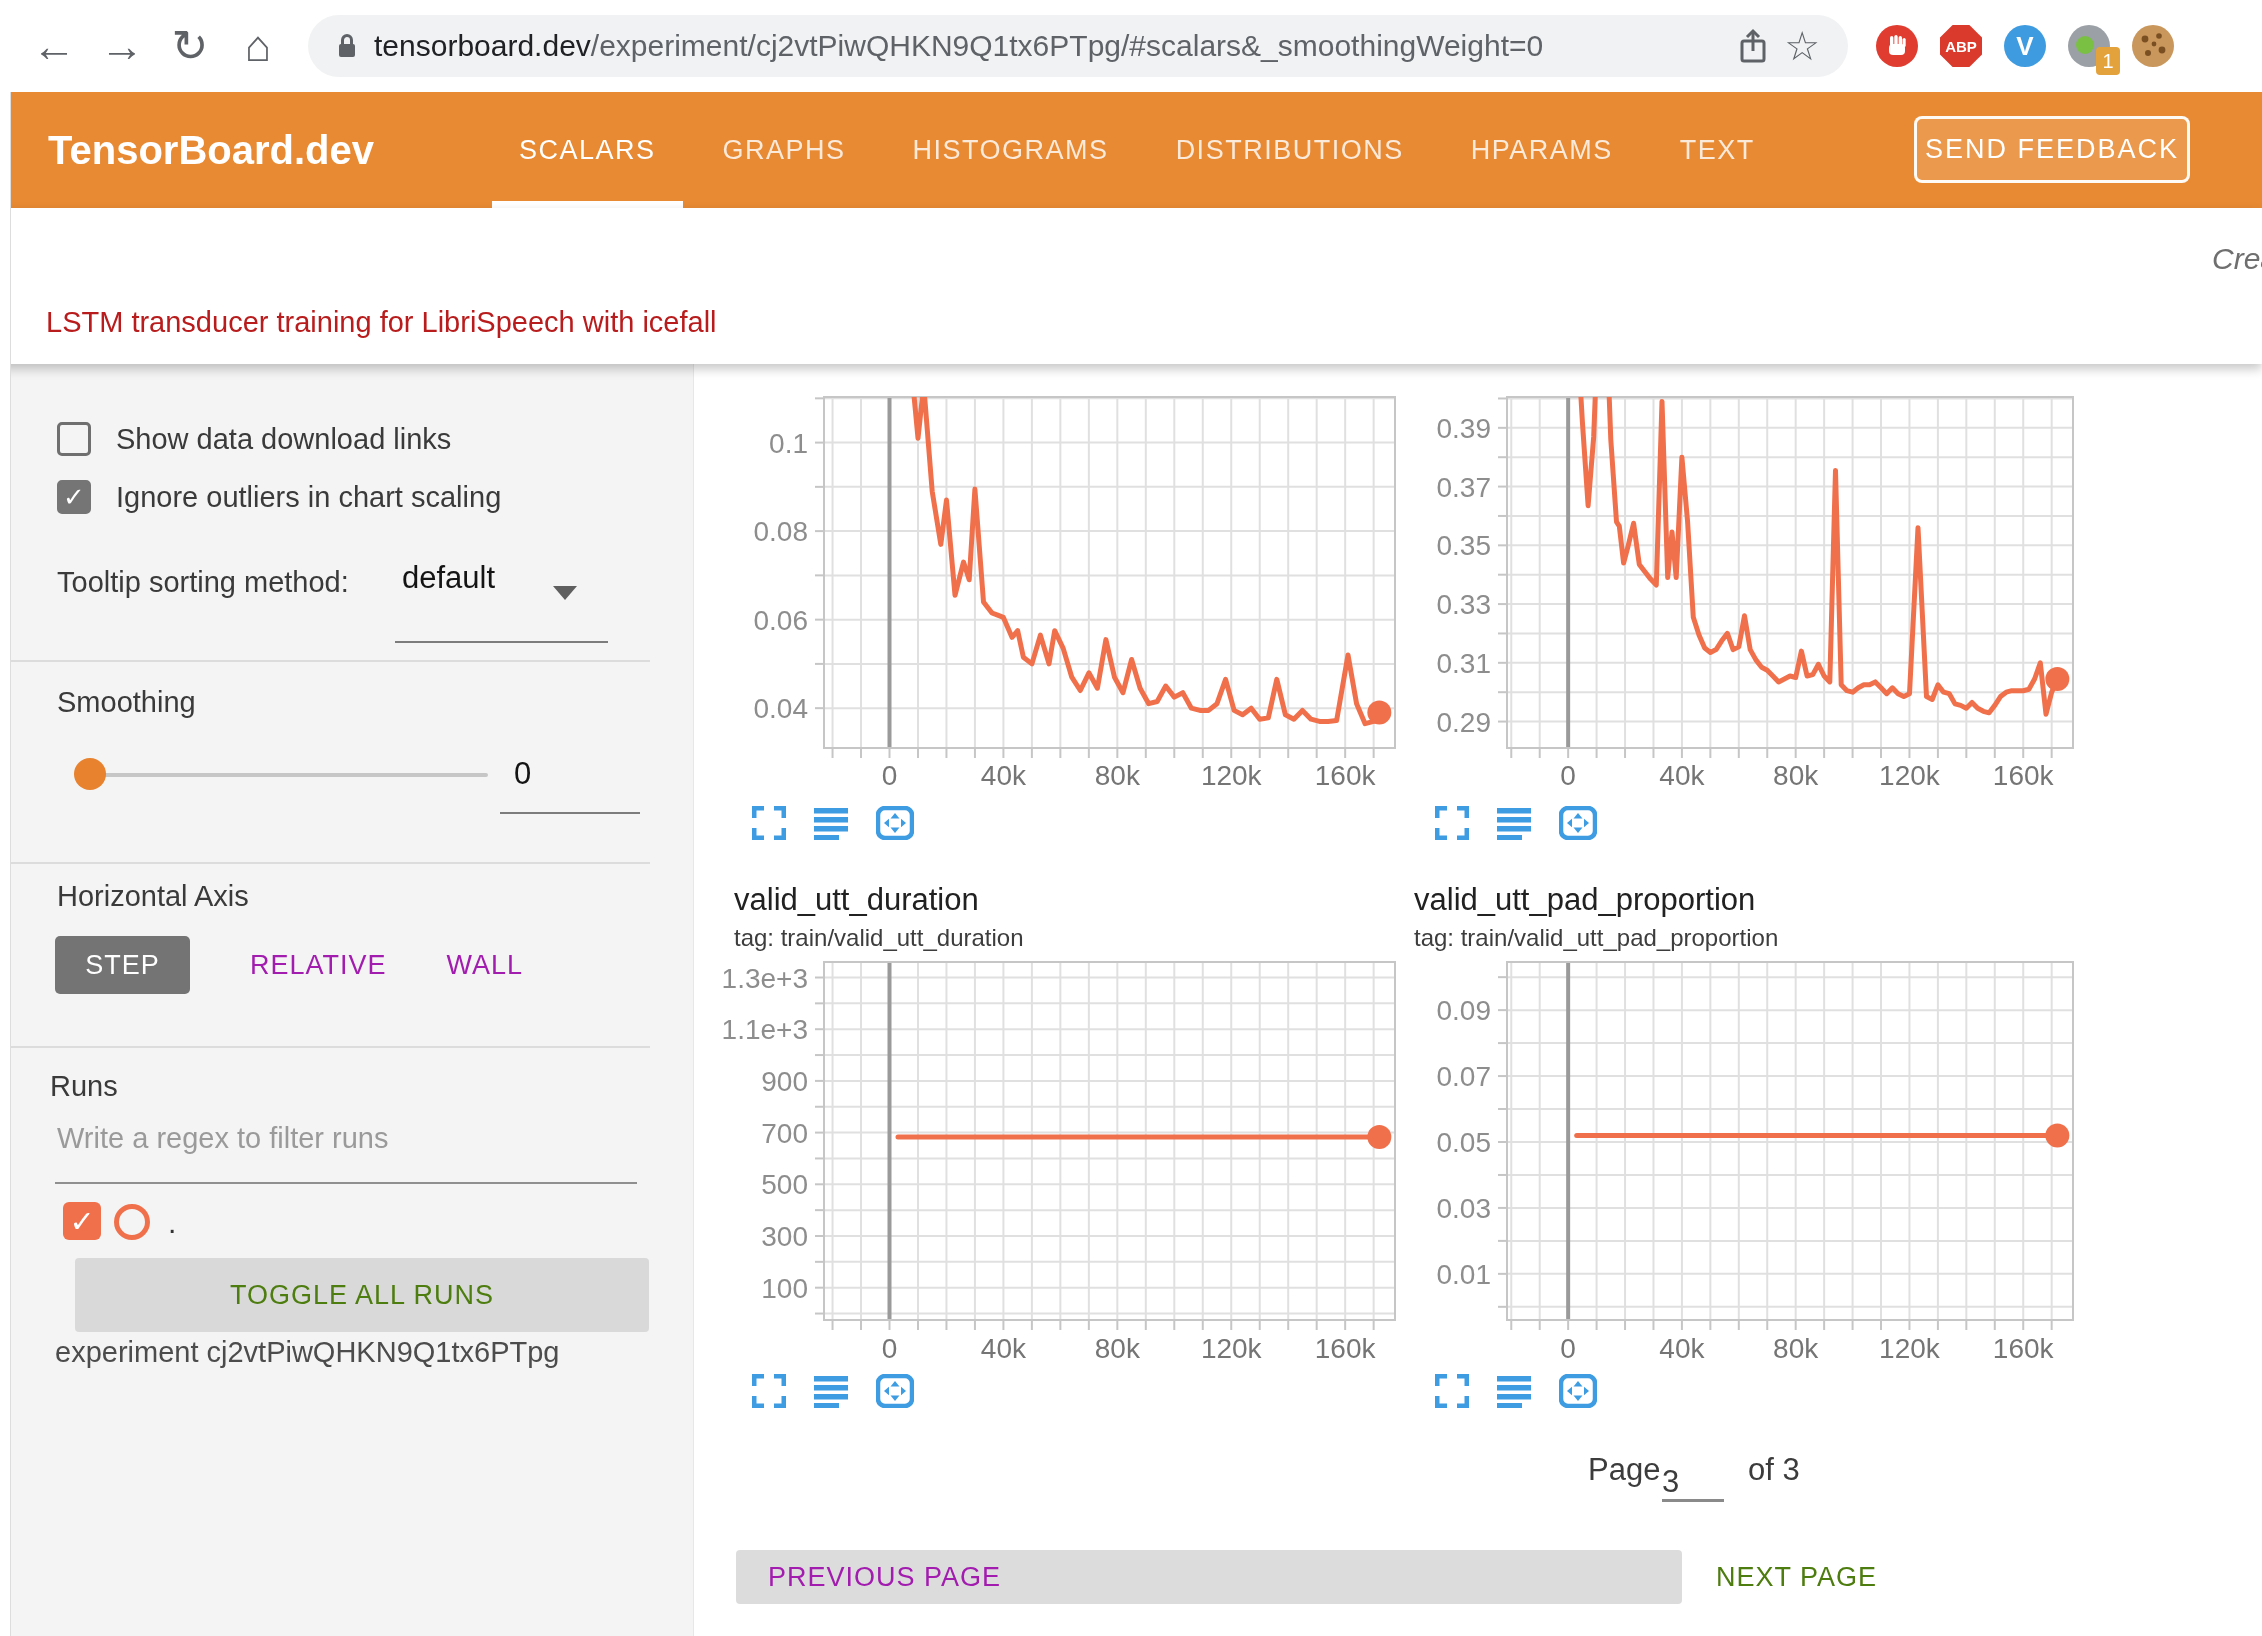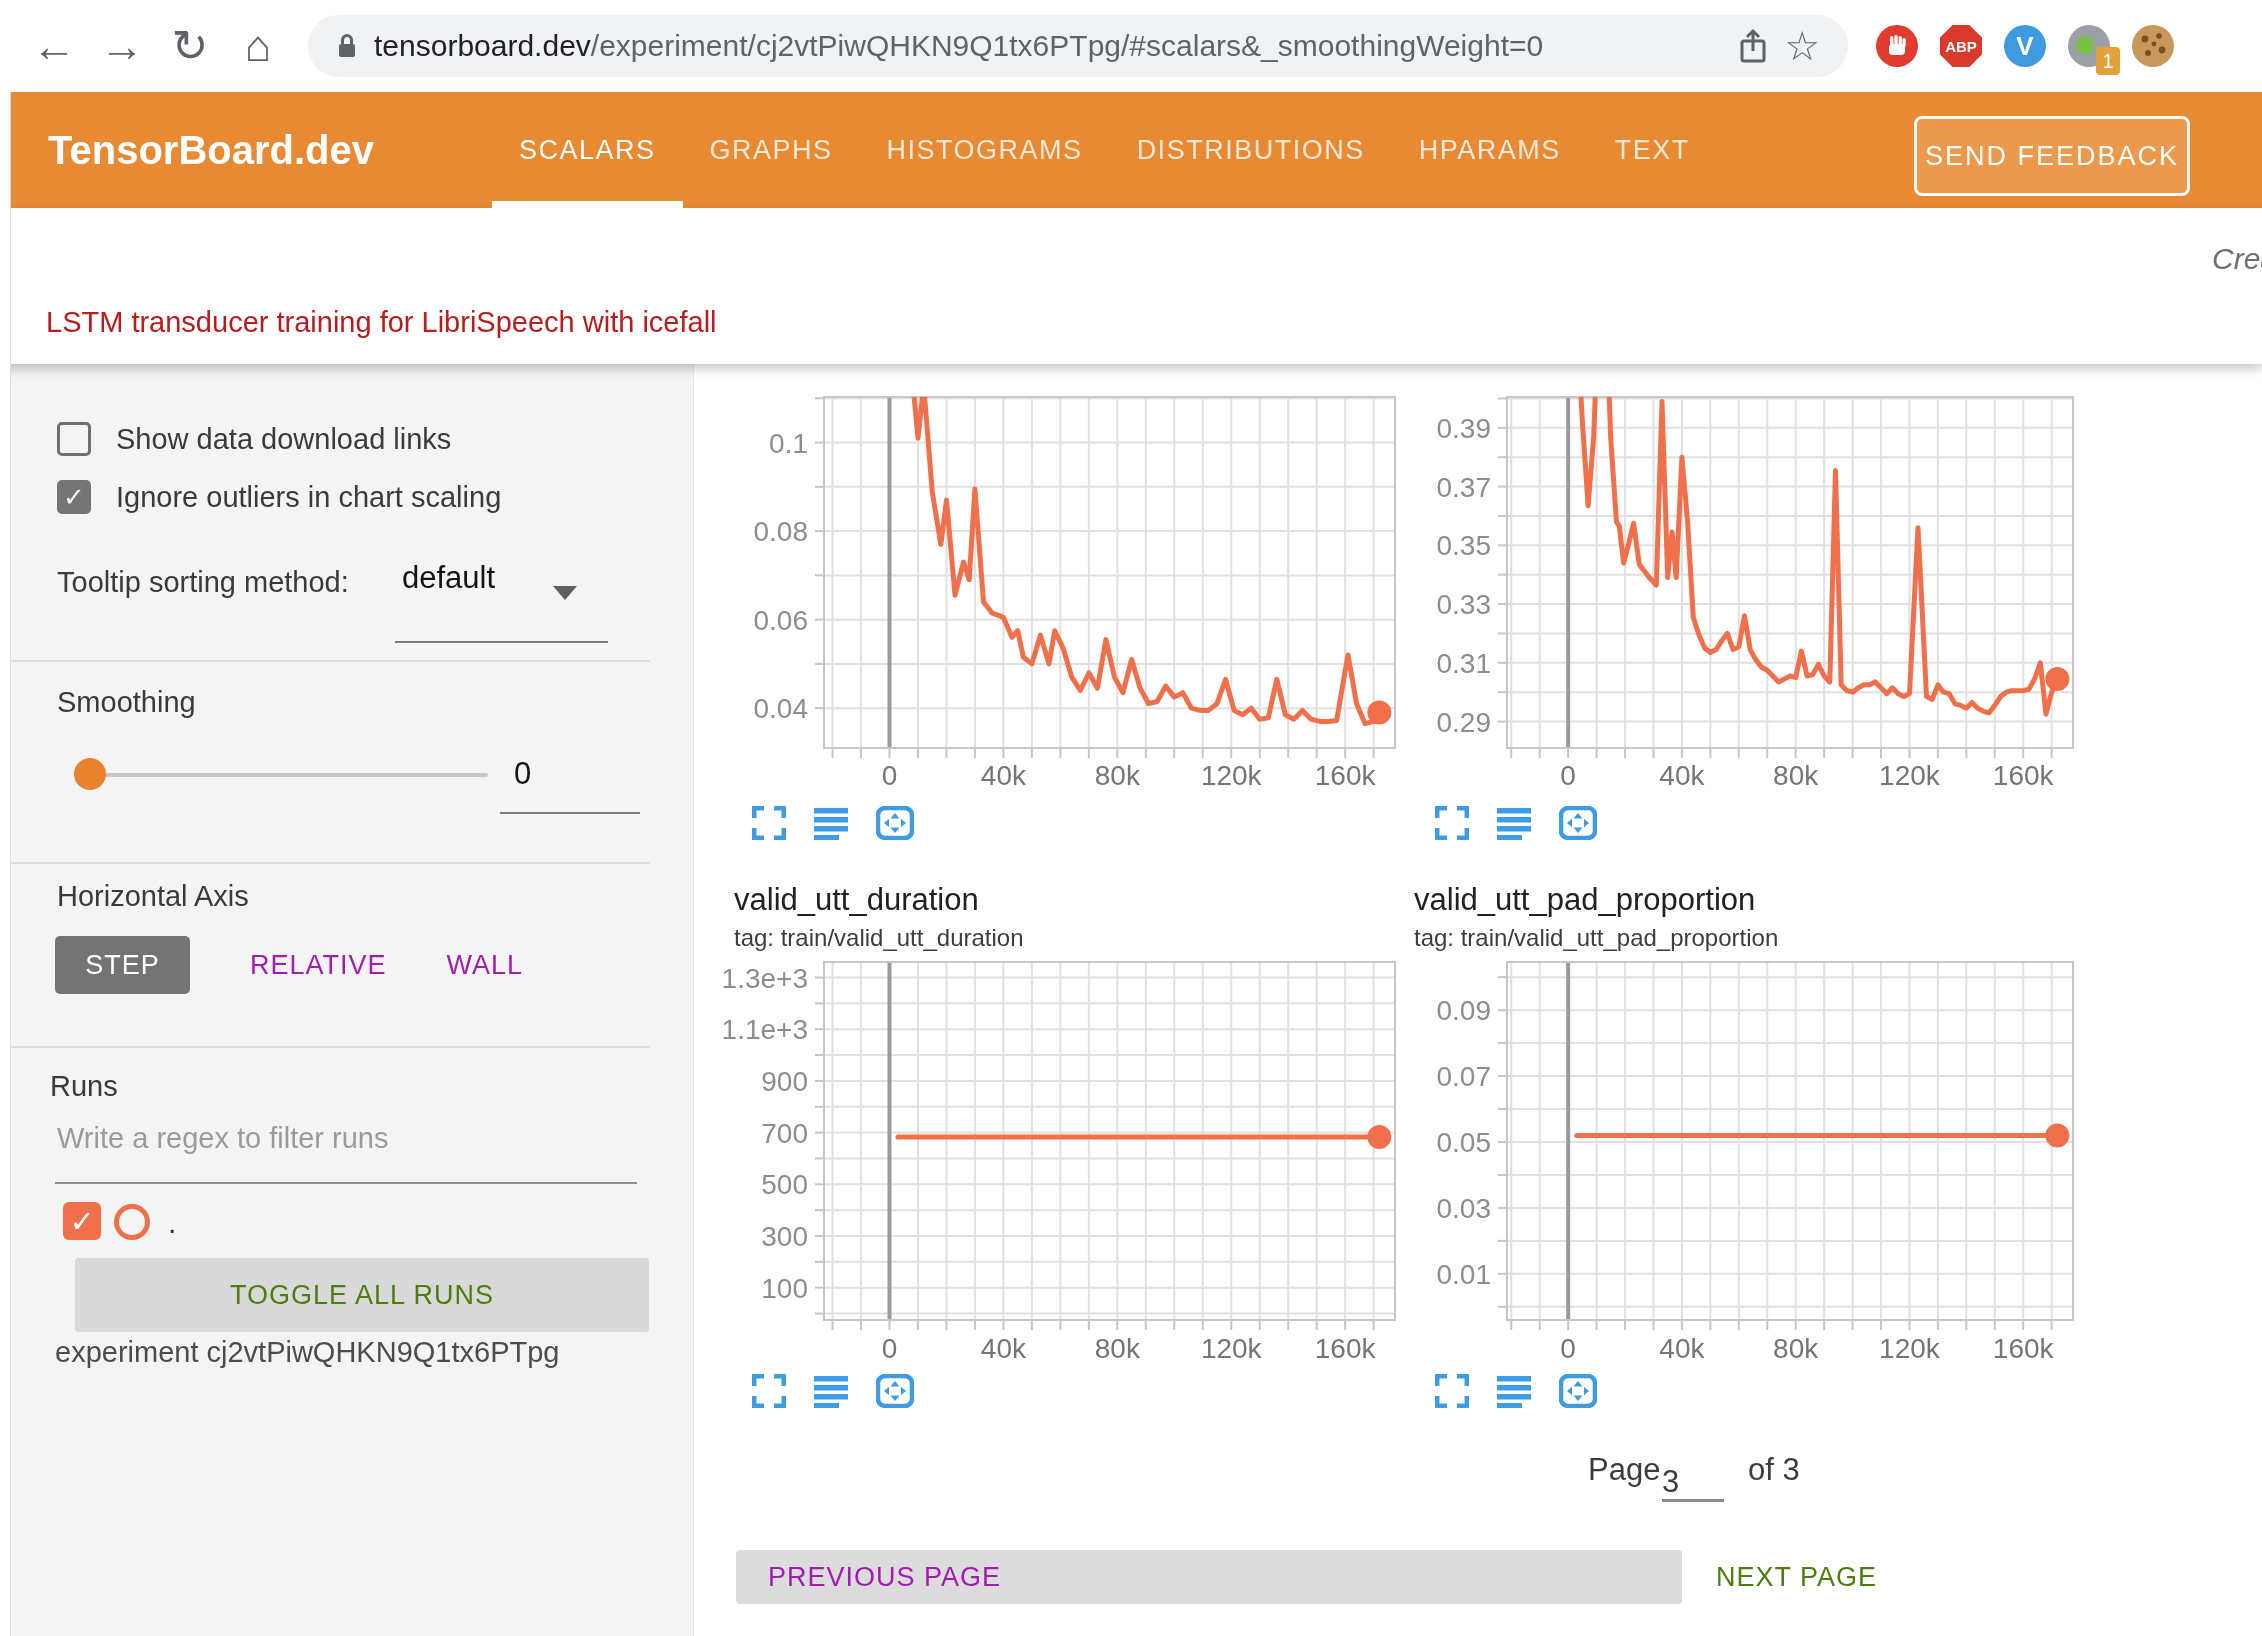--- a/index.html
+++ b/index.html
@@ -23,24 +23,24 @@
            color:#fff;font-size:15px;font-weight:bold;}
   .ext-v{background:#3f9be0;color:#fff;font-size:26px;font-weight:bold;}
   .ext-profile{background:#9aa0a6;}
   .g-dot{position:absolute;left:8px;top:11px;width:18px;height:18px;border-radius:50%;background:#7ac043;}
   .badge{position:absolute;right:-10px;bottom:-8px;width:24px;height:28px;background:#e3a23c;color:#fff;
          font-size:20px;display:flex;align-items:center;justify-content:center;border-radius:4px;}
   .ext-cookie{background:#c9975c;}
   
   .tb-header{position:absolute;top:92px;left:0;right:0;height:116px;display:flex;align-items:stretch;color:#fff;}
   .logo{font-size:40px;font-weight:bold;margin-left:48px;display:flex;align-items:center;}
-  .tabs{display:flex;margin-left:118px;}
+  .tabs{display:flex;margin-left:118px;gap:13px;}
   .tab{display:flex;align-items:center;padding:0 27px;font-size:27px;letter-spacing:1.5px;color:rgba(255,255,255,0.82);}
   .tab.active{color:#fff;box-shadow:inset 0 -7px 0 #fff;}
-  .feedback-btn{position:absolute;right:72px;top:24px;width:276px;height:80px;border:3px solid rgba(255,255,255,0.95);
+  .feedback-btn{position:absolute;right:72px;top:24px;width:276px;height:67px;border:3px solid rgba(255,255,255,0.95);
                 border-radius:8px;background:rgba(255,255,255,0.13);display:flex;align-items:center;
                 justify-content:center;font-size:27px;letter-spacing:2px;box-sizing:border-box;}
   
   .desc-band{position:absolute;top:208px;left:0;right:0;height:156px;background:#fff;z-index:6;
              box-shadow:0 5px 10px rgba(0,0,0,0.22);overflow:hidden;}
   .desc-text{position:absolute;left:46px;top:98px;font-size:29px;color:#b91c1c;}
   .created-frag{position:absolute;left:2212px;top:34px;font-size:30px;font-style:italic;color:#6f6f6f;white-space:nowrap;}
   .left-gutter{position:absolute;left:0;top:92px;width:10px;bottom:0;background:#fff;border-right:1px solid #ddd;z-index:7;}
   
   .sidebar{position:absolute;left:10px;top:364px;width:683px;bottom:0;background:#f4f4f4;z-index:2;

